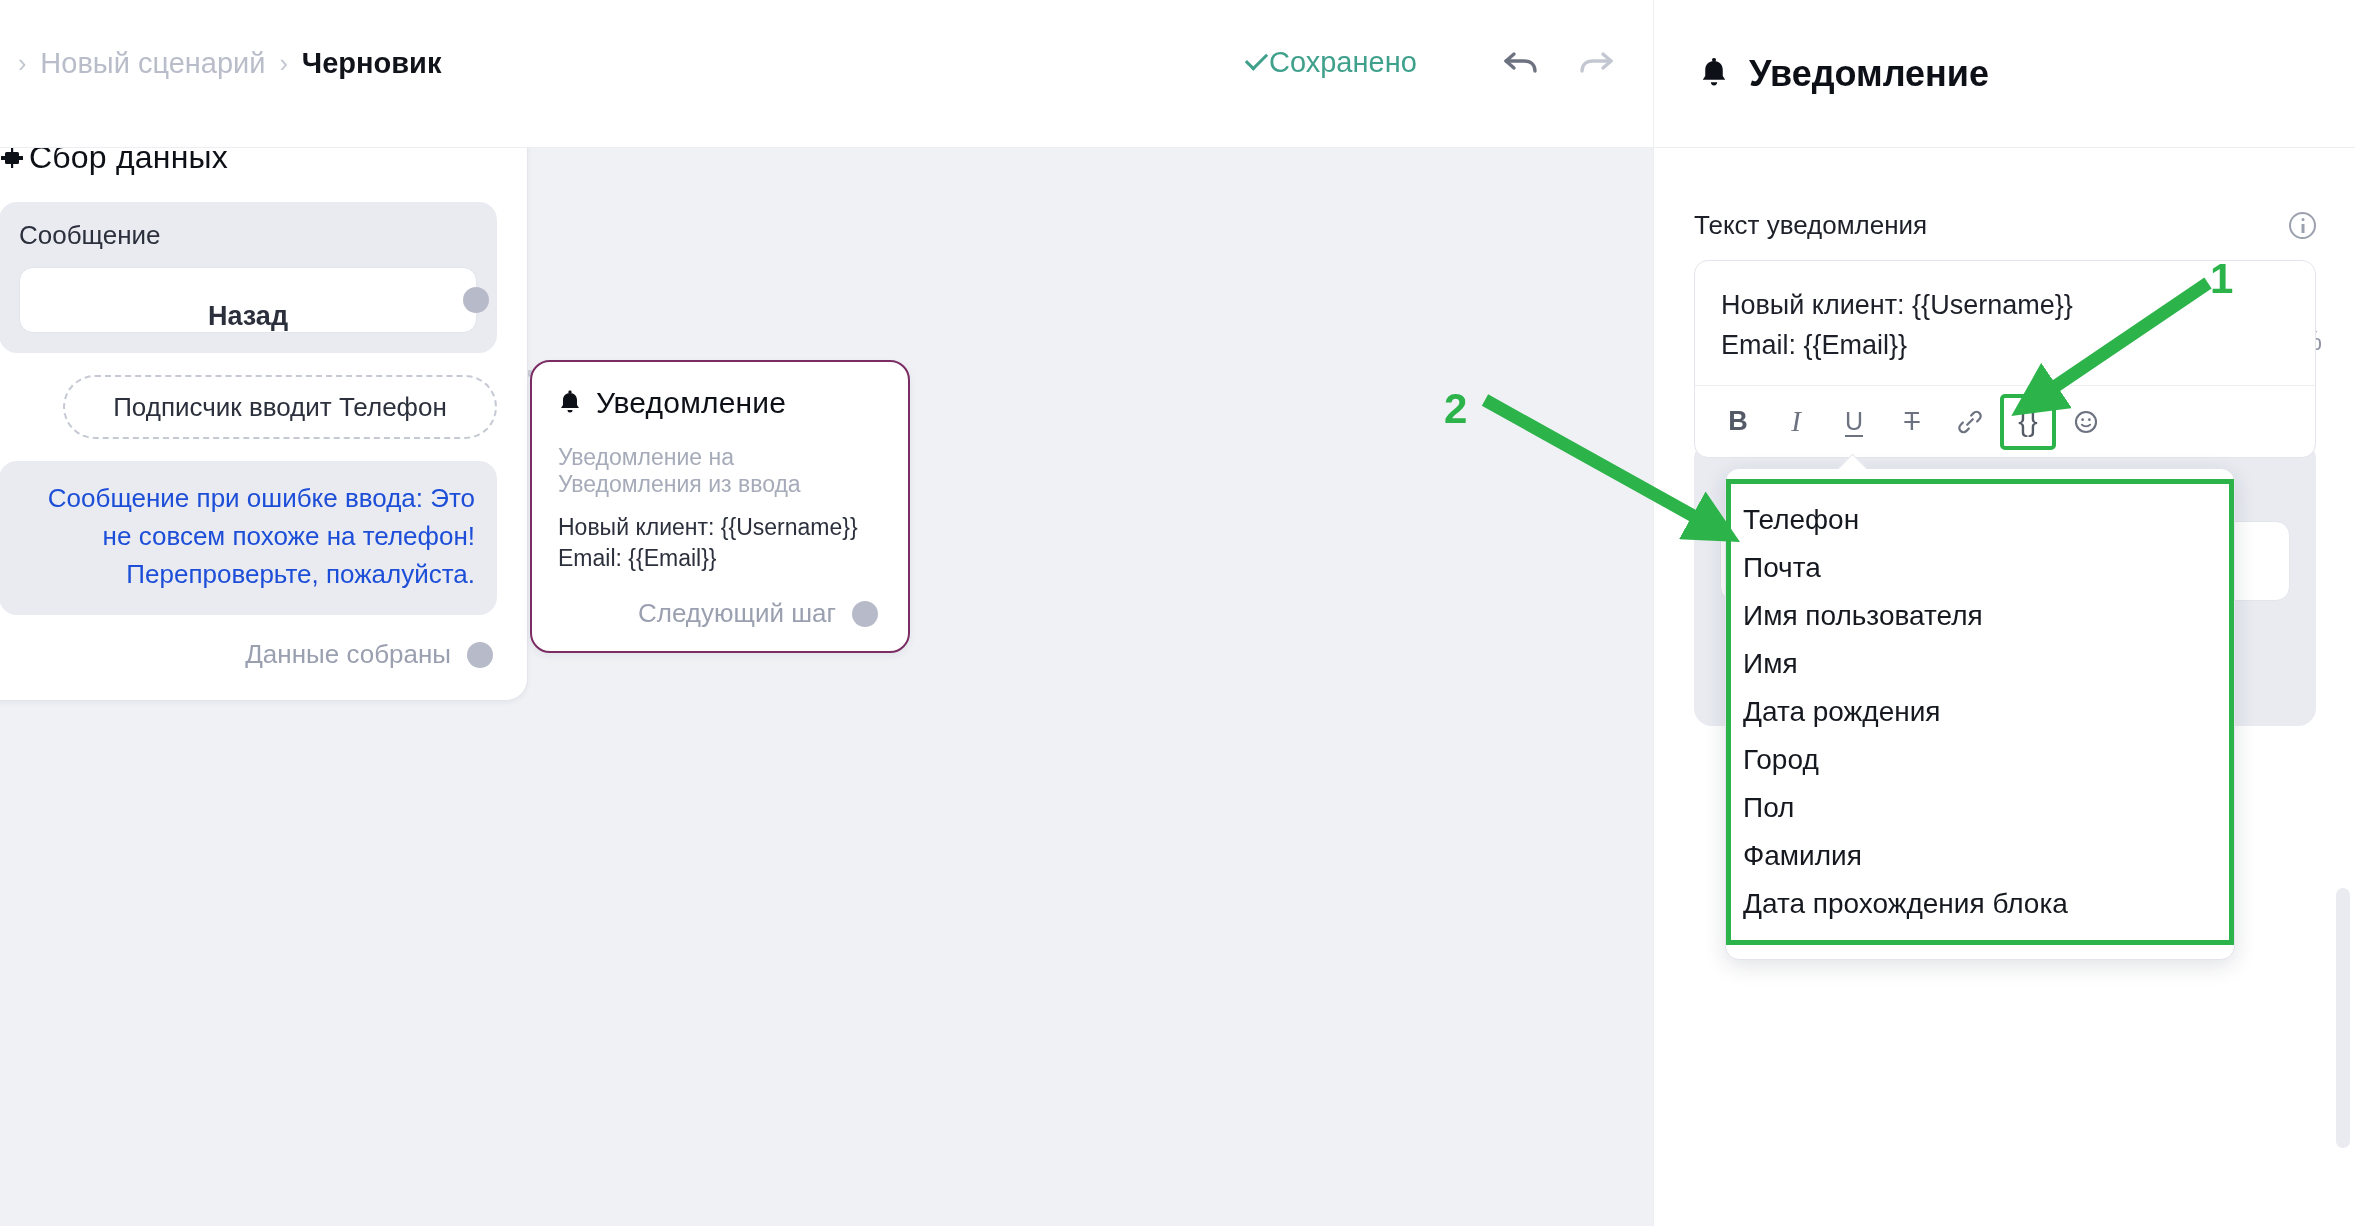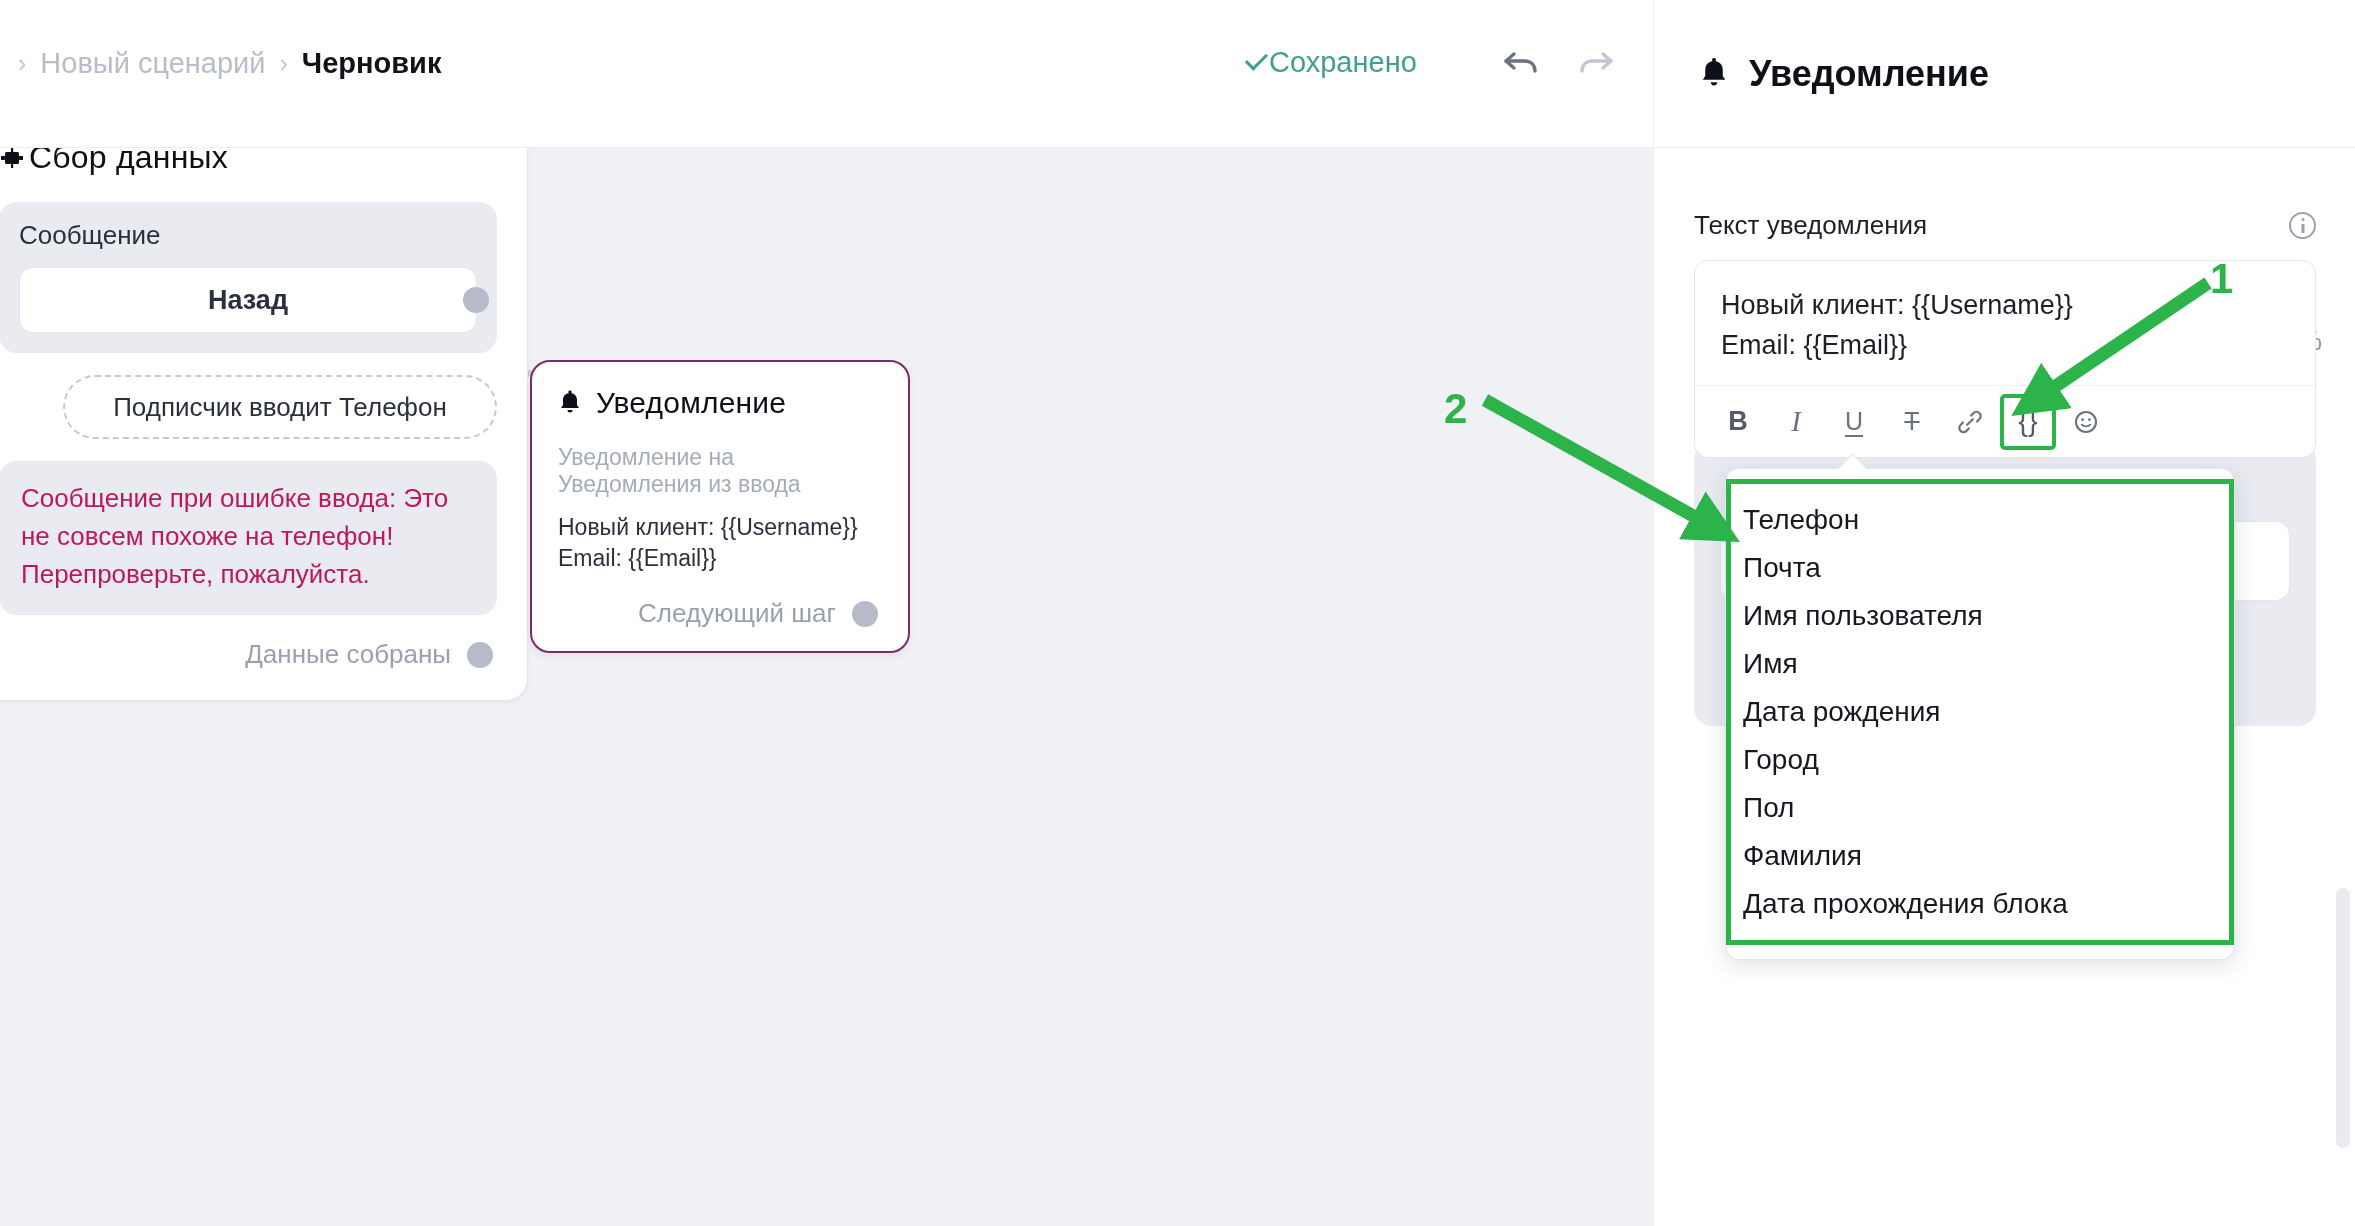--- a/index.html
+++ b/index.html
@@ -100,21 +100,21 @@
     border-radius: 18px;
     padding: 18px 20px 20px 20px;
     position: relative;
   }
   .msg-group-label { font-size: 26px; color: #2b303c; margin-bottom: 16px; }
   .msg-button {
     background: #ffffff;
     border: 1px solid #e3e5ec;
     border-radius: 14px;
     height: 66px;
-    display: flex; align-items: center; justify-content: center;
+    display: flex; align-items: flex-end; justify-content: center;
     font-size: 27px; font-weight: 700; color: #2b303c;
     position: relative;
   }
   .port-dot {
     position: absolute;
     width: 26px; height: 26px; border-radius: 50%;
     background: #b7bbc9;
   }
   #port-nazad { right: -13px; top: 50%; margin-top: -13px; }
 
@@ -126,21 +126,21 @@
     display: flex; align-items: center; justify-content: center;
     font-size: 26px; color: #2b303c;
     background: #ffffff;
   }
 
   .err-bubble {
     margin-top: 22px;
     background: #e9ebf1;
     border-radius: 18px;
     padding: 18px 22px 22px 22px;
-    font-size: 26px; line-height: 38px; color: #be185d;
+    font-size: 26px; line-height: 38px; color: #1d4ed8; text-align: right;
   }
 
   .node-footer {
     margin-top: 24px;
     display: flex; align-items: center; justify-content: flex-end; gap: 16px;
     font-size: 26px; color: #9aa0b0;
     position: relative; padding-right: 4px;
   }
   .footer-dot {
     width: 26px; height: 26px; border-radius: 50%;

